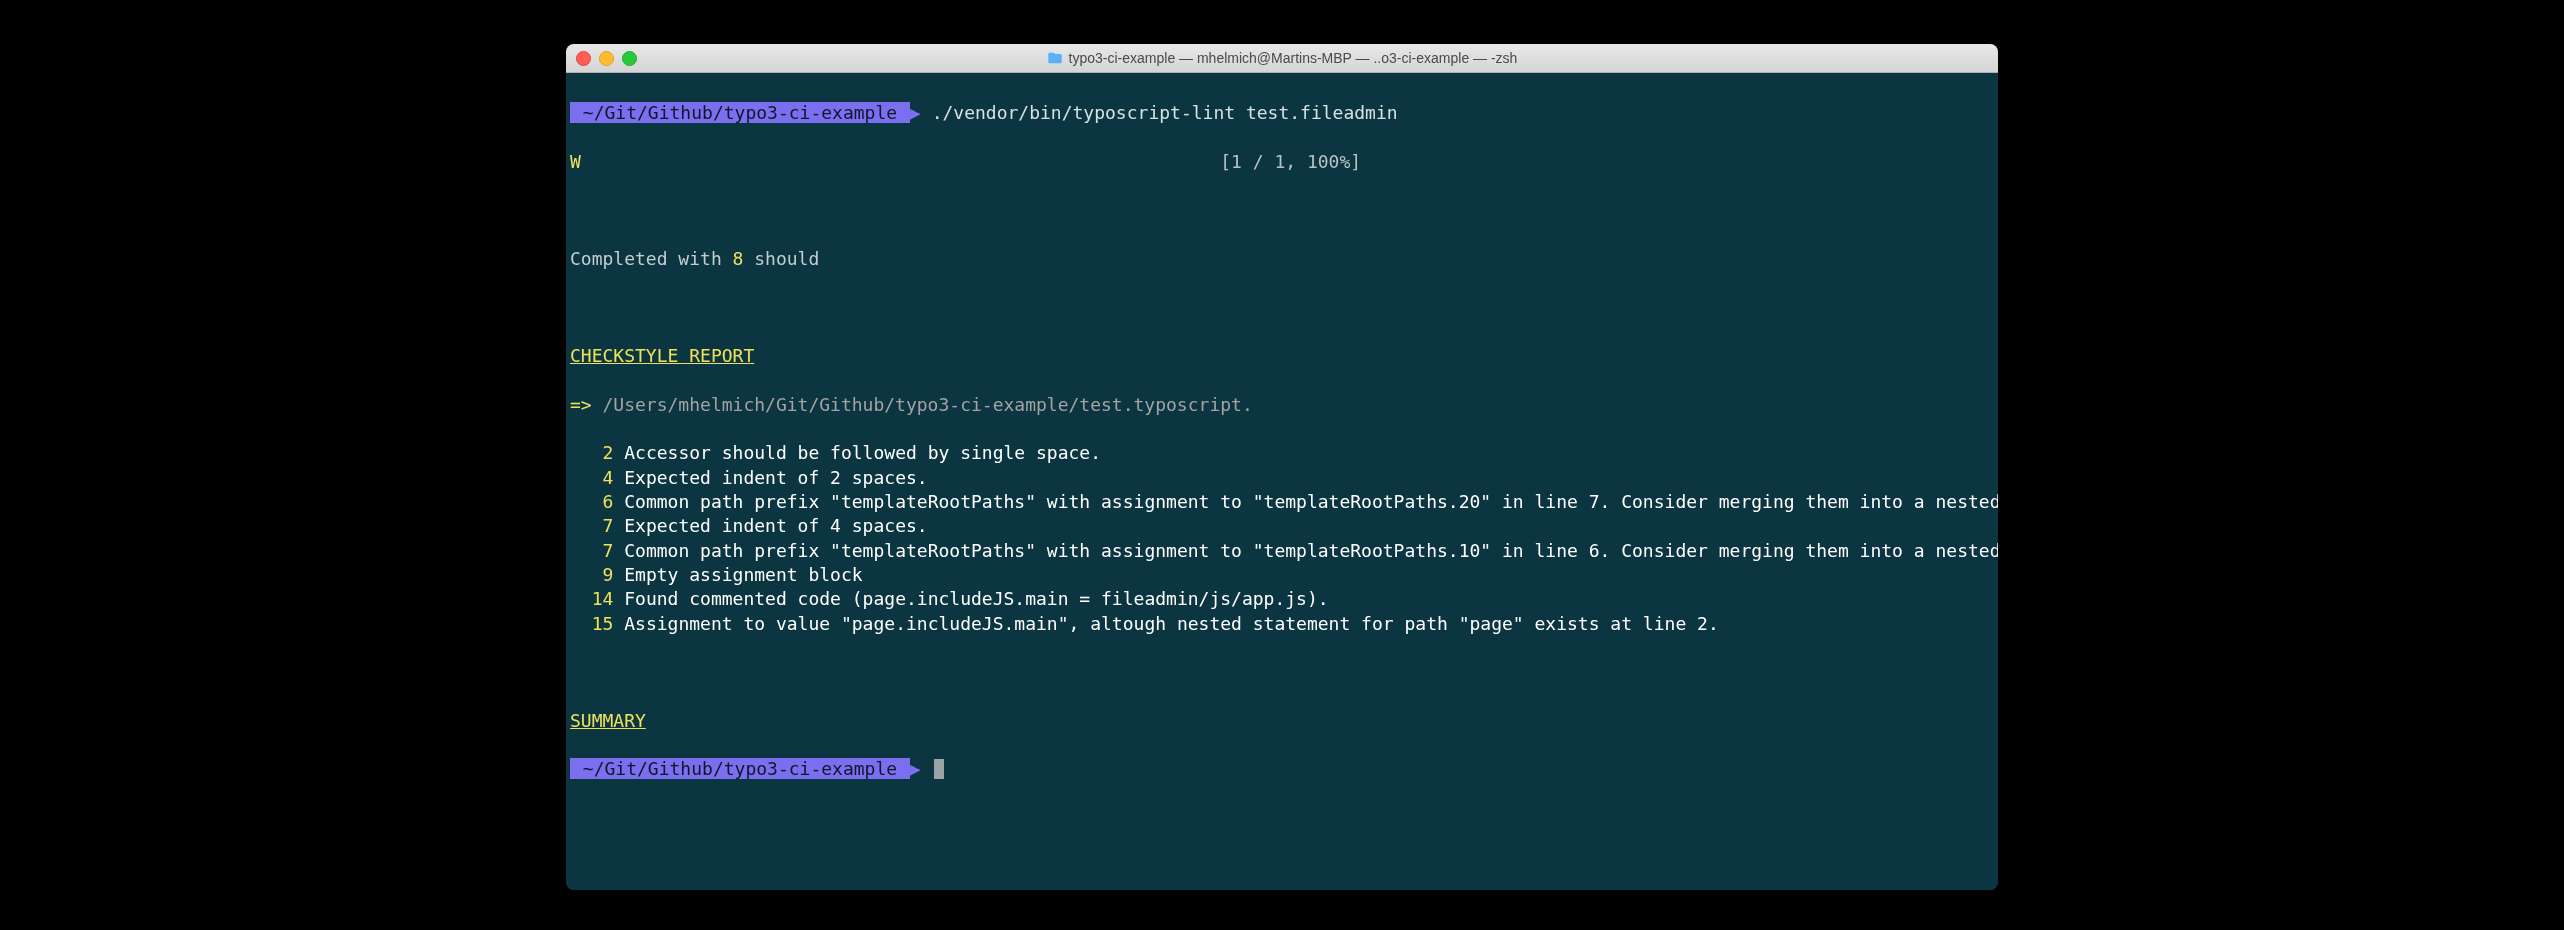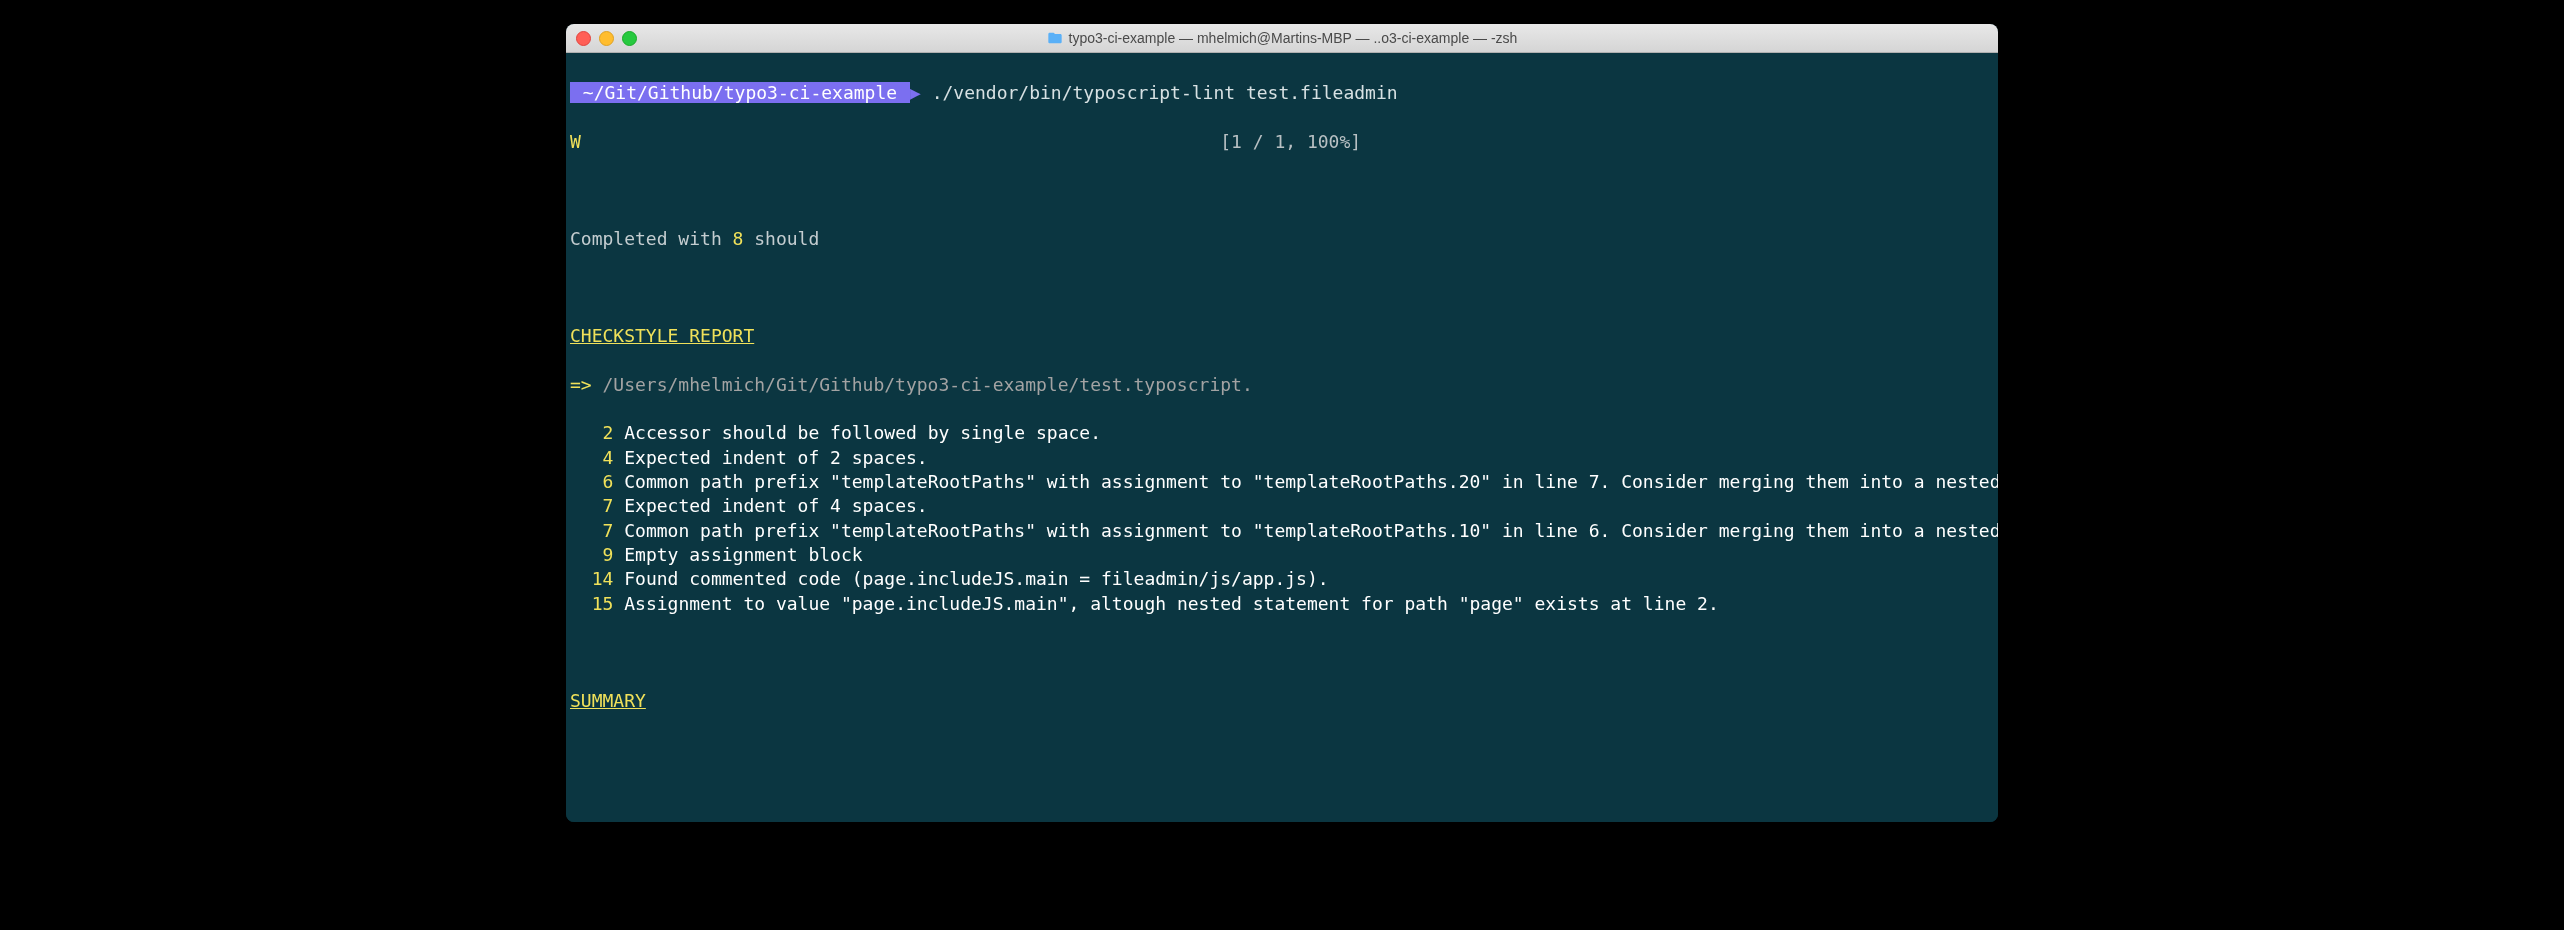--- a/index.html
+++ b/index.html
@@ -8,21 +8,21 @@
     background: #000;
     font-family: "Menlo", "Monaco", "Consolas", monospace;
     font-size: 18px;
     display: flex;
     justify-content: center;
     align-items: flex-start;
     min-height: 100vh;
   }
   .window {
     width: 1432px;
-    margin-top: 24px;
+    margin-top: 44px;
     border-radius: 8px;
     overflow: hidden;
     box-shadow: 0 30px 60px rgba(0,0,0,0.6);
     background: #0b3641;
   }
   .titlebar {
     height: 28px;
     background: linear-gradient(#e8e8e8, #d5d5d5);
     display: flex;
     align-items: center;
@@ -61,21 +61,21 @@
     background: #0b3641;
     padding: 4px 4px 60px 4px;
     line-height: 1.35;
     white-space: pre;
     color: #cfd6d9;
     min-height: 500px;
   }
   .row { white-space: pre; }
   .prompt-segment {
     background: #7b6ff0;
-    color: #ffffff;
+    color: #0f172a;
     padding: 0 2px;
   }
   .prompt-arrow {
     color: #7b6ff0;
   }
   .cmd { color: #d7e1e3; }
   .warn-w { color: #f0e15a; }
   .progress { color: #b8c0c3; }
   .completed-text { color: #c4cdd0; }
   .issue-count { color: #f0e15a; }
@@ -121,14 +121,15 @@
 <div class="row"><span class="prompt-segment"> ~/Git/Github/typo3-ci-example </span><span class="prompt-arrow">▶</span> <span class="cmd">./vendor/bin/typoscript-lint test.fileadmin</span></div>
 <div class="row"><span class="warn-w">W</span>                                                           <span class="progress">[1 / 1, 100%]</span></div>
 <div class="row"> </div>
 <div class="row"><span class="completed-text">Completed with </span><span class="issue-count">8</span><span class="completed-text"> should</span></div>
 <div class="row"> </div>
 <div class="row"><span class="heading">CHECKSTYLE REPORT</span></div>
 <div class="row"><span class="arrow-ln">=&gt; </span><span class="filepath">/Users/mhelmich/Git/Github/typo3-ci-example/test.typoscript.</span></div>
 <div id="issues-container"><div class="row"><span class="linenum">   2</span> <span class="msg">Accessor should be followed by single space.</span></div><div class="row"><span class="linenum">   4</span> <span class="msg">Expected indent of 2 spaces.</span></div><div class="row"><span class="linenum">   6</span> <span class="msg">Common path prefix "templateRootPaths" with assignment to "templateRootPaths.20" in line 7. Consider merging them into a nested assignment.</span></div><div class="row"><span class="linenum">   7</span> <span class="msg">Expected indent of 4 spaces.</span></div><div class="row"><span class="linenum">   7</span> <span class="msg">Common path prefix "templateRootPaths" with assignment to "templateRootPaths.10" in line 6. Consider merging them into a nested assignment.</span></div><div class="row"><span class="linenum">   9</span> <span class="msg">Empty assignment block</span></div><div class="row"><span class="linenum">  14</span> <span class="msg">Found commented code (page.includeJS.main = fileadmin/js/app.js).</span></div><div class="row"><span class="linenum">  15</span> <span class="msg">Assignment to value "page.includeJS.main", altough nested statement for path "page" exists at line 2.</span></div></div>
 <div class="row"> </div>
 <div class="row"><span class="heading">SUMMARY</span></div>
+<div class="row"><span class="prompt-segment"> ~/Git/Github/typo3-ci-example </span><span class="prompt-arrow">▶</span> <span class="cursor-block"></span></div>
   </div>
 </div>
 
 </body></html>

